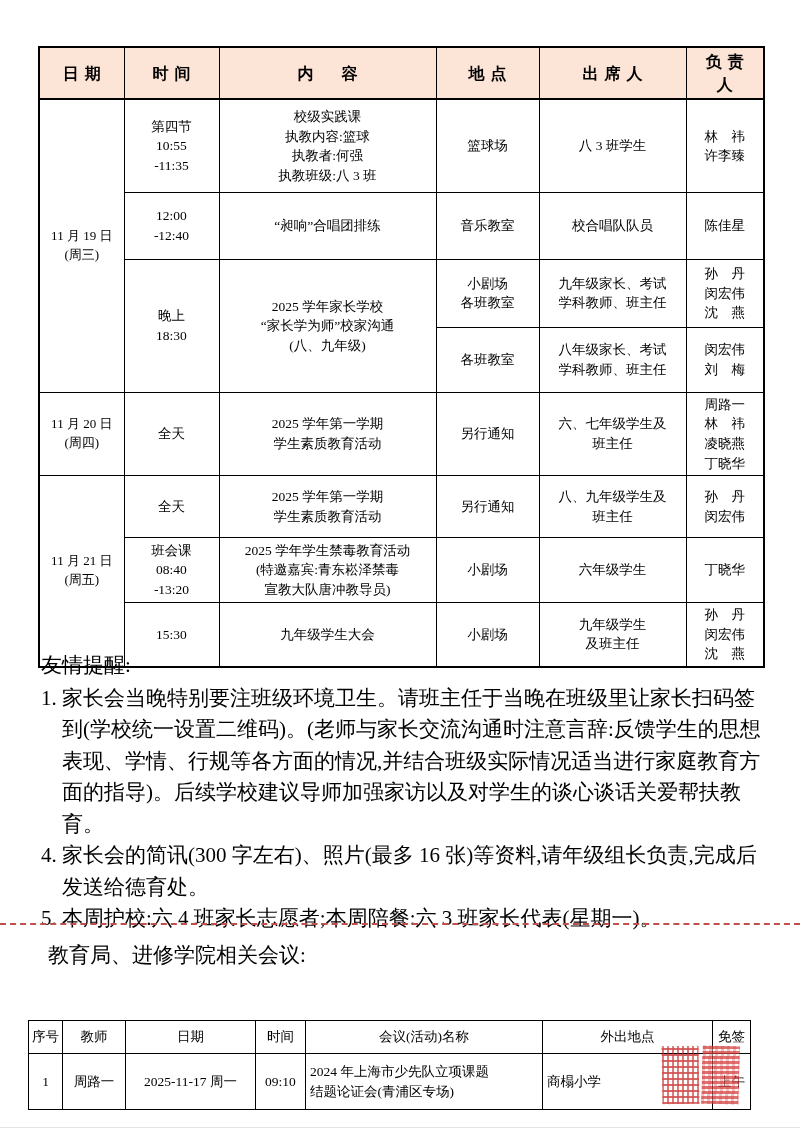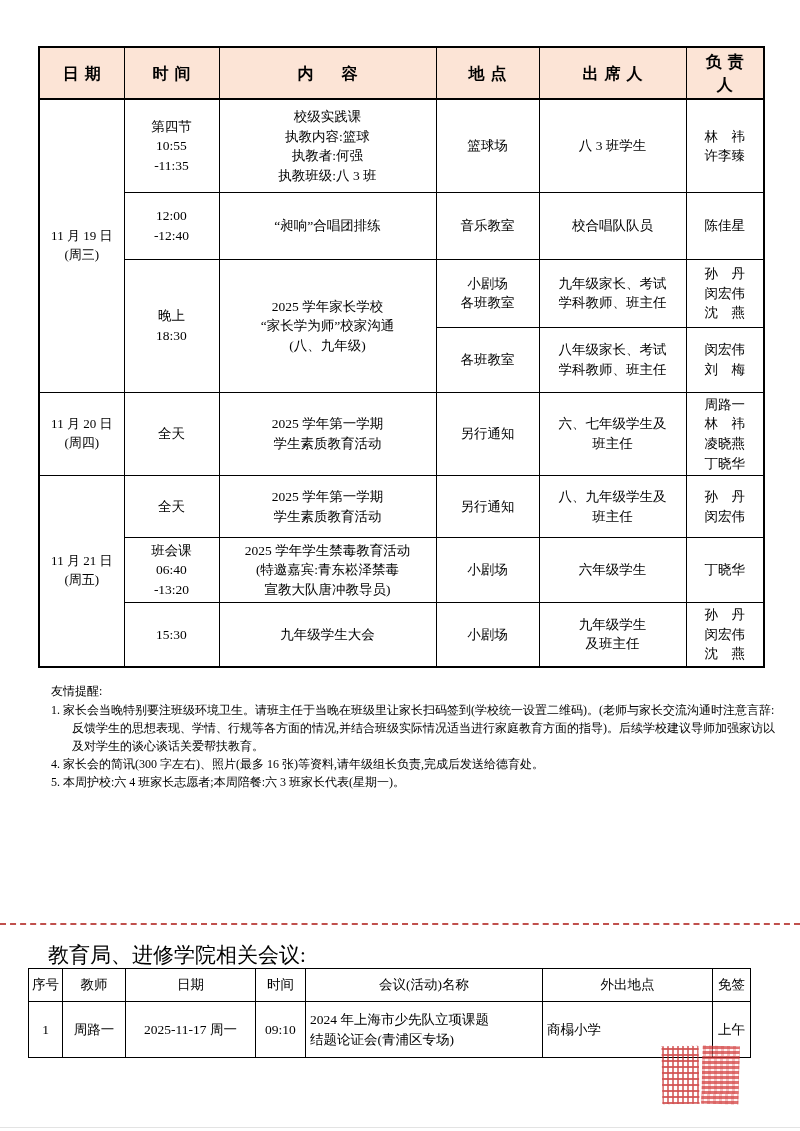--- a/index.html
+++ b/index.html
@@ -16,33 +16,33 @@
     white-space:pre-line;font-size:13.5px;line-height:1.45;padding:2px 3px;
     overflow:hidden;
   }
   .sched thead th{
     background:#fce4d6;font-weight:bold;font-size:16px;letter-spacing:6px;
     height:42px;border-bottom:2px solid #000;padding-left:9px;
   }
   .sched .datecol{font-size:13px;}
   
   .notes{
-    position:absolute;left:51px;top:650px;width:727px;
-    font-size:12px;line-height:1.5;margin-top:32px;
+    position:absolute;left:41px;top:650px;width:727px;
+    font-size:21px;line-height:1.5;
   }
   .notes .title{margin:0 0 1px 0;}
   .note-item{padding-left:21px;text-indent:-21px;margin:0;}
   
   .divider{
     position:absolute;left:0;top:923px;width:800px;height:0;
     border-top:2px dashed #c0504d;
   }
   
   .meet-title{position:absolute;left:48px;top:941px;font-size:21px;}
-  .meet{position:absolute;left:28px;top:968px;border:1.5px solid #000;font-family:Liberation Serif, serif;}
+  .meet{position:absolute;left:28px;top:1020px;border:1.5px solid #000;font-family:Liberation Serif, serif;}
   .meet td,.meet th{
     border:1px solid #000;text-align:center;vertical-align:middle;
     white-space:pre-line;font-size:13.5px;line-height:1.45;padding:2px 2px;
     font-weight:normal;overflow:hidden;
   }
   .meet thead th{height:28px;}
   .meet .al{text-align:left;padding-left:4px;}
   
   .seal-wrap{position:absolute;left:662px;top:1046px;width:78px;height:62px;}
   .seal{
@@ -149,21 +149,21 @@
       <td>2025 学年第一学期
 学生素质教育活动</td>
       <td>另行通知</td>
       <td>八、九年级学生及
 班主任</td>
       <td>孙　丹
 闵宏伟</td>
     </tr>
     <tr style="height:65px">
       <td>班会课
-06:40
+08:40
 -13:20</td>
       <td>2025 学年学生禁毒教育活动
 (特邀嘉宾:青东崧泽禁毒
 宣教大队唐冲教导员)</td>
       <td>小剧场</td>
       <td>六年级学生</td>
       <td>丁晓华</td>
     </tr>
     <tr style="height:58px">
       <td>15:30</td>

